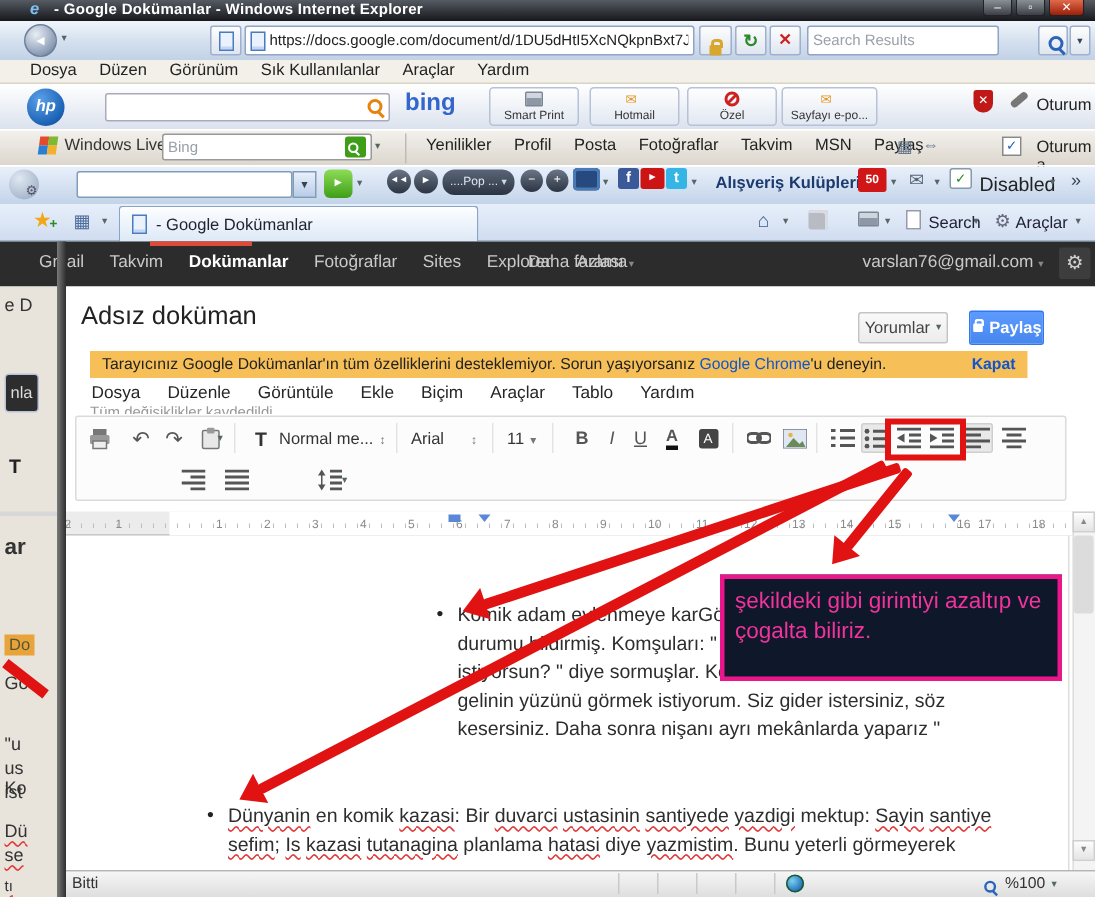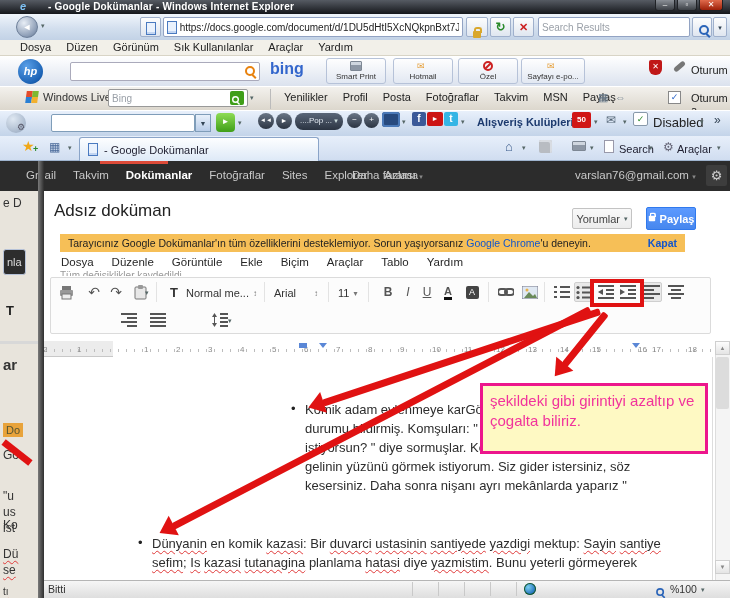--- a/index.html
+++ b/index.html
@@ -82,21 +82,21 @@
 .bold{font-weight:bold}.ital{font-style:italic}.und{text-decoration:underline}
 
 #ruler{top:341px;left:44px;width:686px;height:16px;background:#ececec;border-bottom:1px solid #c8c8c8}
 #rulerw{top:341px;left:113px;width:617px;height:16px;background:#fff}
 #ticks{top:349px;left:46px;width:680px;height:3px;background:repeating-linear-gradient(90deg,#bdbdbd 0 1px,transparent 1px 8px)}
 .rnum{position:absolute;top:345px;font-size:8px;color:#8a8a8a}
 
 .bullet{font-size:13px;color:#222}
 .dline{font-size:13px;color:#2d2d2d;line-height:19px;white-space:nowrap}
 .sq{text-decoration:underline;text-decoration-style:wavy;text-decoration-color:#e03a3a;text-decoration-thickness:1px;text-underline-offset:2px}
-#pinkbox{top:383px;left:480px;width:228px;height:71px;background:#fef9c3;border:3px solid #ec168c;color:#f1339c;font-size:15px;line-height:20px;padding:5px 7px;z-index:40}
+#pinkbox{top:383px;left:480px;width:228px;height:71px;background:#0f172a;border:3px solid #ec168c;color:#f1339c;font-size:15px;line-height:20px;padding:5px 7px;z-index:40}
 
 #redrect{top:279px;left:590px;width:54px;height:28px;border:4px solid #e01212;z-index:35}
 .arr{position:absolute;height:7px;background:#e01212;transform-origin:0 50%;z-index:33;border-radius:2px}
 .arr::after{content:"";position:absolute;right:-15px;top:50%;margin-top:-11px;border-left:16px solid #e01212;border-top:11px solid transparent;border-bottom:11px solid transparent}
 
 #sbar{top:341px;left:715px;width:15px;height:239px;background:#f4f4f4;border-left:1px solid #ddd}
 .sbtn{position:absolute;left:715px;width:15px;height:14px;background:linear-gradient(#fdfdfd,#e4e4e4);border:1px solid #cfcfcf;font-size:6px;color:#888;text-align:center;line-height:12px}
 
 #status{top:580px;left:44px;width:686px;height:18px;background:linear-gradient(#f6f6f6,#dedede);border-top:1px solid #b5b5b5;font-size:10.5px;color:#333}
 .scell{position:absolute;top:582px;width:1px;height:14px;background:#c9c9c9}
@@ -113,39 +113,39 @@
 .gearg{font-size:13px;color:#cfcfcf}
 </style>
 </head>
 <body>
 
 <div id="screen">
 
   
   <div class="a row" id="titlebar">
     <span class="a" style="left:20px;top:0;font-size:11px;font-style:italic;font-weight:bold;color:#7ec2f5">e</span>
-    <span class="a t" style="left:48px;top:1px">- Google Dokümanlar - Windows Internet Explorer</span>
+    <span class="a t" style="left:36px;top:1px">- Google Dokümanlar - Windows Internet Explorer</span>
   </div>
   <span class="a winbtn" style="left:655px;top:0">–</span>
   <span class="a winbtn" style="left:677px;top:0">▫</span>
   <span class="a winbtn close" style="left:699px;top:0">✕</span>
 
   
   <div class="a row" id="nav"></div>
   <div class="a" style="left:16px;top:16px;width:22px;height:22px;border-radius:50%;background:radial-gradient(circle at 35% 30%,#e8eef6,#8b9cb5 70%,#5a6c86);border:1px solid #6d7f99;color:#fff;font-size:9px;text-align:center;line-height:21px">◄</div>
   <span class="a dd" style="left:41px;top:22px">▾</span>
   <div class="a navbtn" style="left:140px;top:17px;width:21px;height:20px;padding-top:3px"><span class="docic"></span></div>
   <div class="a navfield" style="left:163px;top:17px;width:300px;height:20px">
     <span class="docic"></span>
     <input value="https://docs.google.com/document/d/1DU5dHtI5XcNQkpnBxt7Jz9BAkm-3vaoB7vZDHuECTKI/" style="">
   </div>
   <div class="a navbtn" style="left:466px;top:17px;width:22px;height:20px;padding-top:6px"><span class="lock"></span></div>
   <div class="a navbtn" style="left:490px;top:17px;width:21px;height:20px;color:#2a8a2a;font-weight:bold;font-size:12px;line-height:18px">↻</div>
   <div class="a navbtn" style="left:513px;top:17px;width:21px;height:20px;color:#c22;font-weight:bold;font-size:11px;line-height:18px">✕</div>
-  <div class="a navfield" style="left:538px;top:17px;width:152px;height:20px">
+  <div class="a navfield" style="left:538px;top:17px;width:128px;height:20px">
     <input placeholder="Search Results" style="">
   </div>
   <div class="a navbtn" style="left:692px;top:17px;width:20px;height:20px;padding:4px 0 0 4px"><span class="mag"></span></div>
   <div class="a navbtn" style="left:713px;top:17px;width:14px;height:20px;font-size:7px;color:#345;line-height:19px">▾</div>
 
   
   <div class="a row" id="menubarbg"></div>
   <div class="a" id="iemenu">
       <span>Dosya</span>
       <span>Düzen</span>

